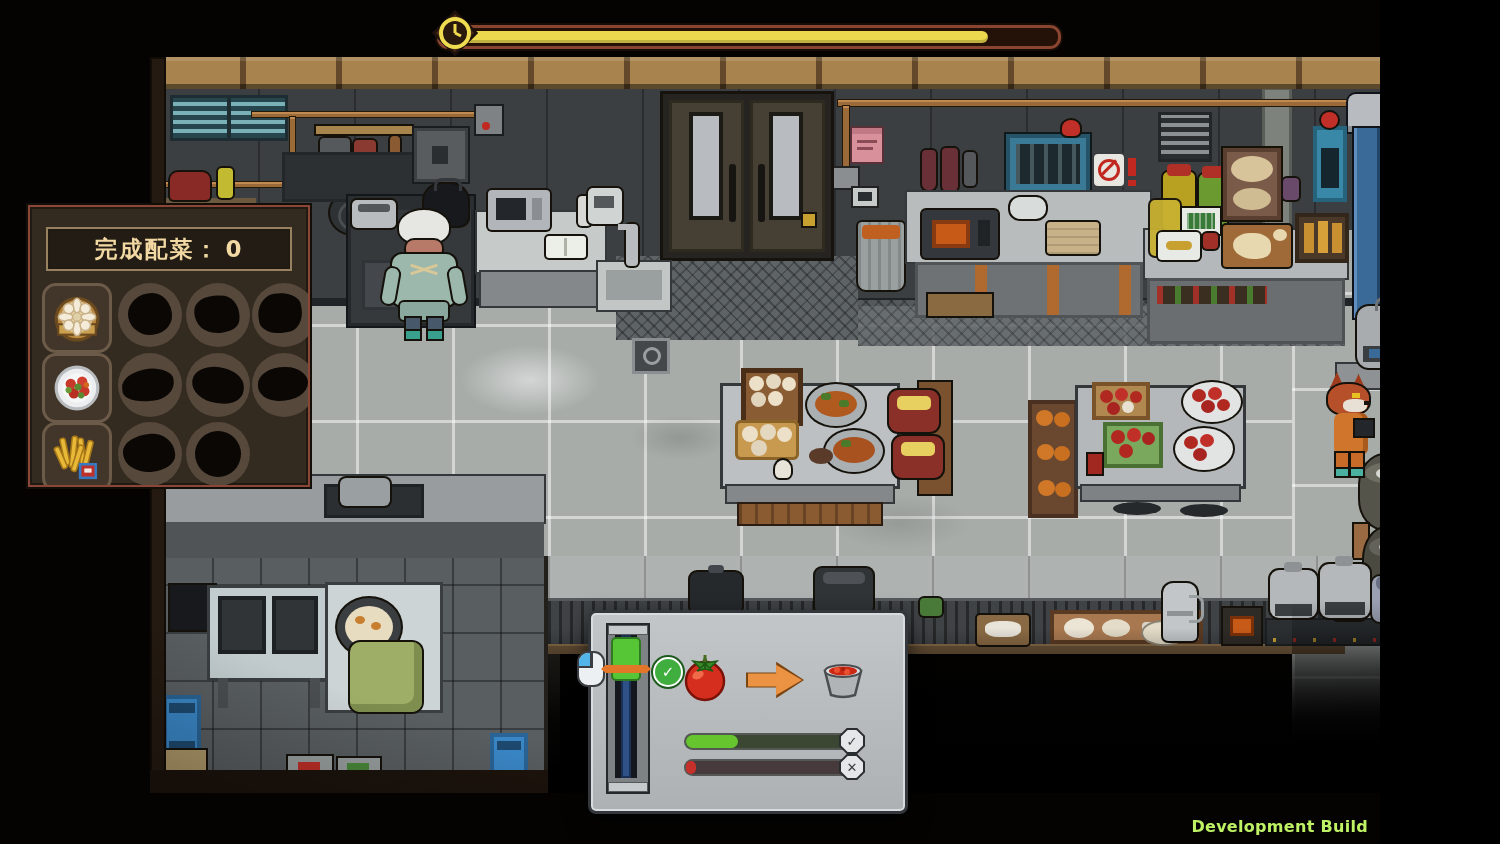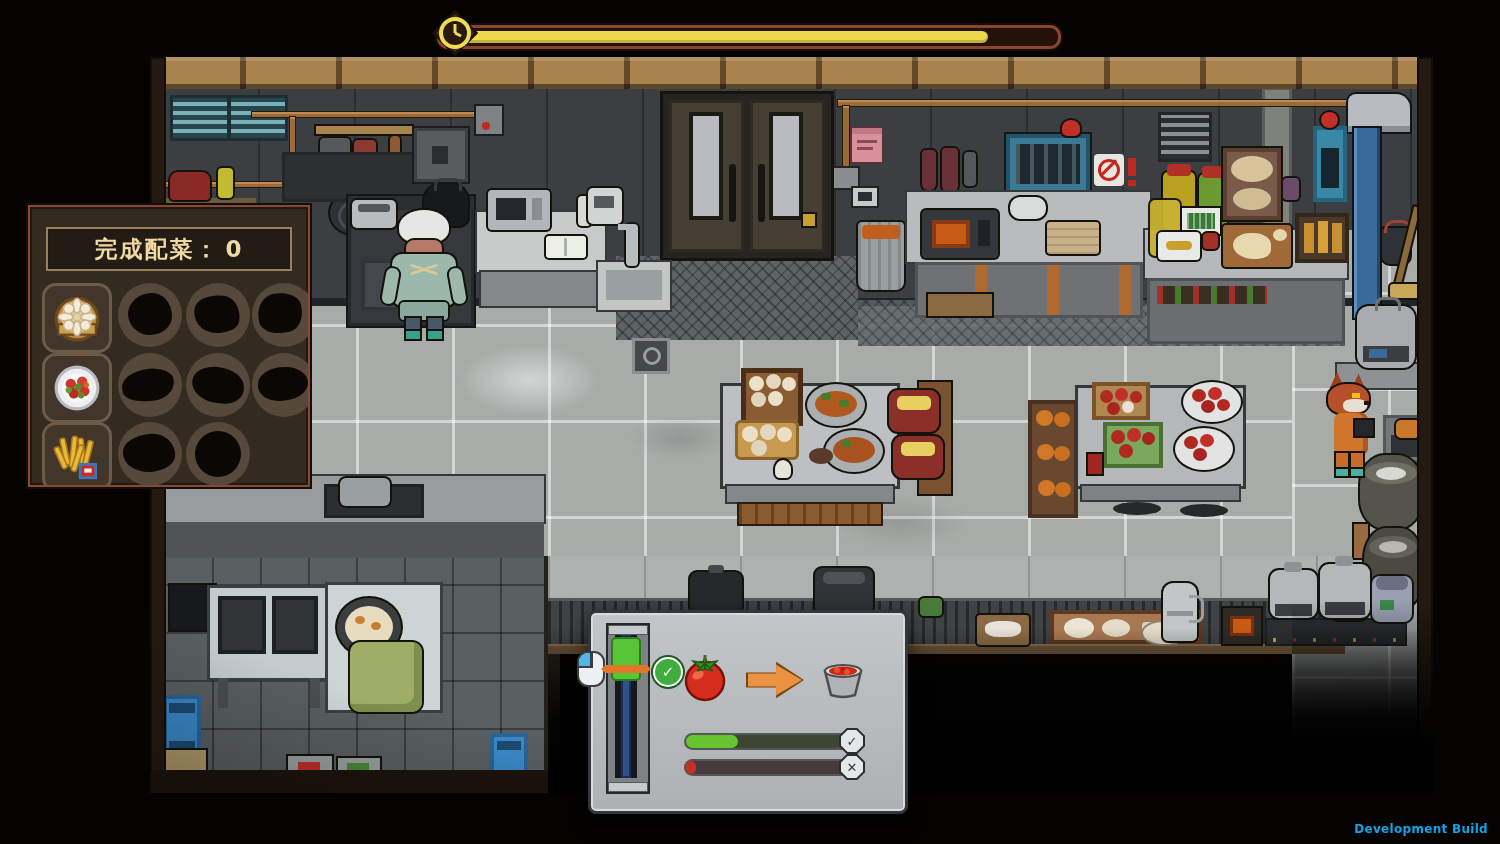--- a/index.html
+++ b/index.html
@@ -1,16 +1,16 @@
 <!DOCTYPE html>
 <html><head>
 <meta charset="utf-8">
 <style>
   html,body{margin:0;padding:0;background:#000;}
-  #stage{position:relative;width:1500px;height:844px;background:#040302;overflow:hidden;
+  #stage{position:relative;width:1380px;height:844px;background:#040302;overflow:hidden;
          font-family:"DejaVu Sans","Liberation Sans",sans-serif;}
   .a{position:absolute;}
   .ol{box-shadow:0 0 0 2px #15110b;}
   
   .wall-band{background:linear-gradient(180deg,#2e3235,#3b3f42 26%,#3b3f42);
     background-color:#3b3f42;}
   .wall-seams{background-image:repeating-linear-gradient(90deg,transparent 0 94px,rgba(0,0,0,.28) 94px 96px);}
   .floor-main{background-color:#a7aca9;
     background-image:repeating-linear-gradient(0deg,rgba(255,255,255,.5) 0 3px,transparent 3px 96px),
                      repeating-linear-gradient(90deg,rgba(255,255,255,.5) 0 3px,transparent 3px 96px);}
@@ -61,21 +61,21 @@
   .badge-green{width:26px;height:26px;border-radius:50%;background:#3fae3f;border:2px solid #fff;
     box-shadow:0 0 0 2px #1c5a1c;color:#fff;font-weight:bold;font-size:15px;display:flex;align-items:center;justify-content:center;}
   .oct{clip-path:polygon(30% 0,70% 0,100% 30%,100% 70%,70% 100%,30% 100%,0 70%,0 30%);}
   .badge-oct{width:26px;height:26px;background:#2a2d30;display:flex;align-items:center;justify-content:center;}
   .badge-oct .inner{width:22px;height:22px;background:#e4e6e8;color:#3a3e42;font-weight:bold;font-size:13px;
     display:flex;align-items:center;justify-content:center;}
   .pbar{position:absolute;height:13px;border-radius:7px;box-shadow:0 0 0 2px rgba(20,24,18,.6);}
   .pfill{position:absolute;left:0;top:0;height:100%;border-radius:7px;}
   .mouse{width:24px;height:32px;background:#ecf0f2;border:2px solid #3a3e42;border-radius:11px;overflow:hidden;}
   .mouse .lb{position:absolute;left:0;top:0;width:12px;height:13px;background:#52b4e8;border-right:2px solid #3a3e42;border-bottom:2px solid #3a3e42;}
-  .devtxt{color:#0ea5e9;font-size:12px;font-weight:bold;letter-spacing:.3px;}
+  .devtxt{color:#bef264;font-size:16px;font-weight:bold;letter-spacing:.3px;}
   
   .tbar{background:#241208;border:3px solid #8a4530;border-radius:11px;box-shadow:0 0 0 2px #170d06;}
   .tfill{position:absolute;left:4px;top:3px;height:12px;border-radius:6px;box-shadow:inset 0 -3px 0 rgba(0,0,0,.18);}
 </style>
 </head>
 <body>
 
 <div id="stage">
 
   <div class="a wall-band wall-seams" style="left:164px;top:87px;width:1255px;height:218px;z-index:1"></div>

